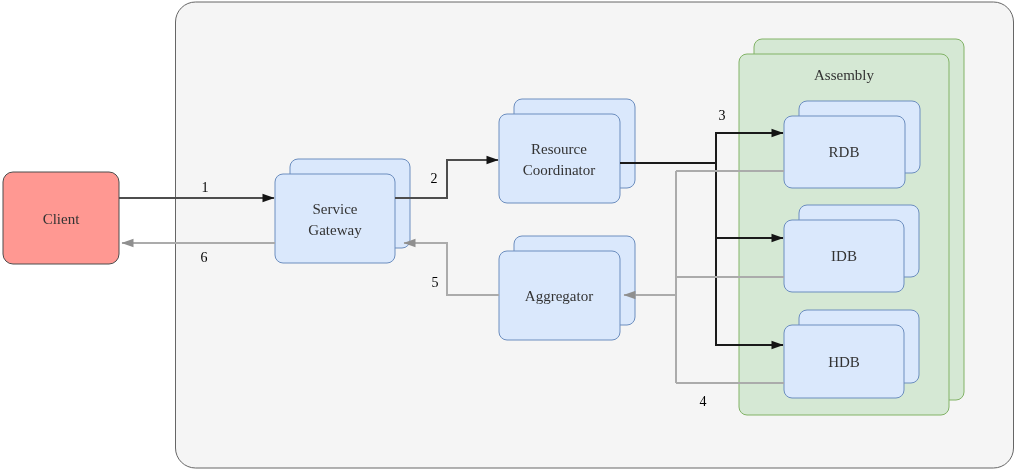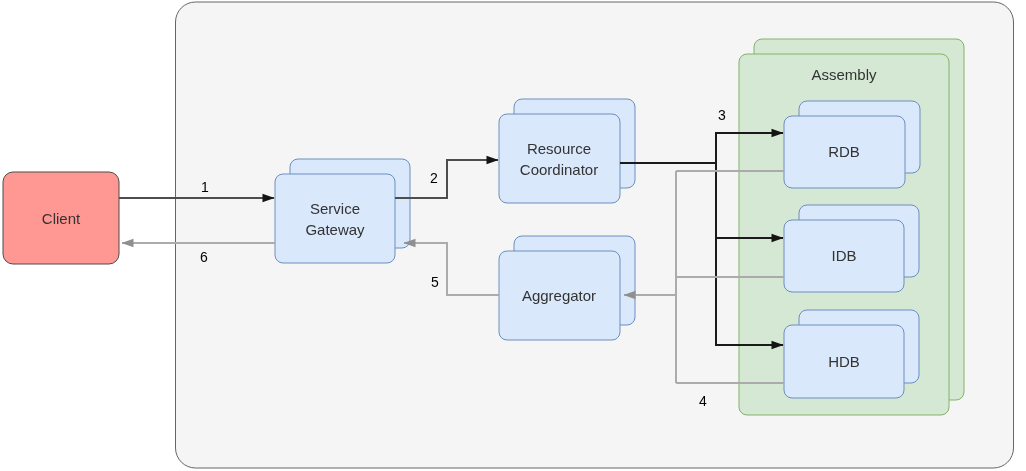--- a/index.html
+++ b/index.html
@@ -1,20 +1,20 @@
 <!DOCTYPE html>
 <html><head>
 <meta charset="utf-8">
 <style>
   html, body { margin: 0; padding: 0; background: #ffffff; }
   .stage {
     position: relative;
     width: 924px;
     height: 471px;
-    font-family: Liberation Sans, sans-serif;
+    font-family: Liberation Serif, serif;
     background: #ffffff;
   }
   svg { display: block; }
 
   .boundary   { fill: #F5F5F5; stroke: #666666; stroke-width: 1; }
   .node-blue  { fill: #DAE8FC; stroke: #6C8EBF; stroke-width: 1; }
   .group-green{ fill: #D5E8D4; stroke: #82B366; stroke-width: 1; }
   .client-box { fill: #FF9892; stroke: #4D4D4D; stroke-width: 1; }
 
   .edge       { fill: none; stroke-width: 2; }

